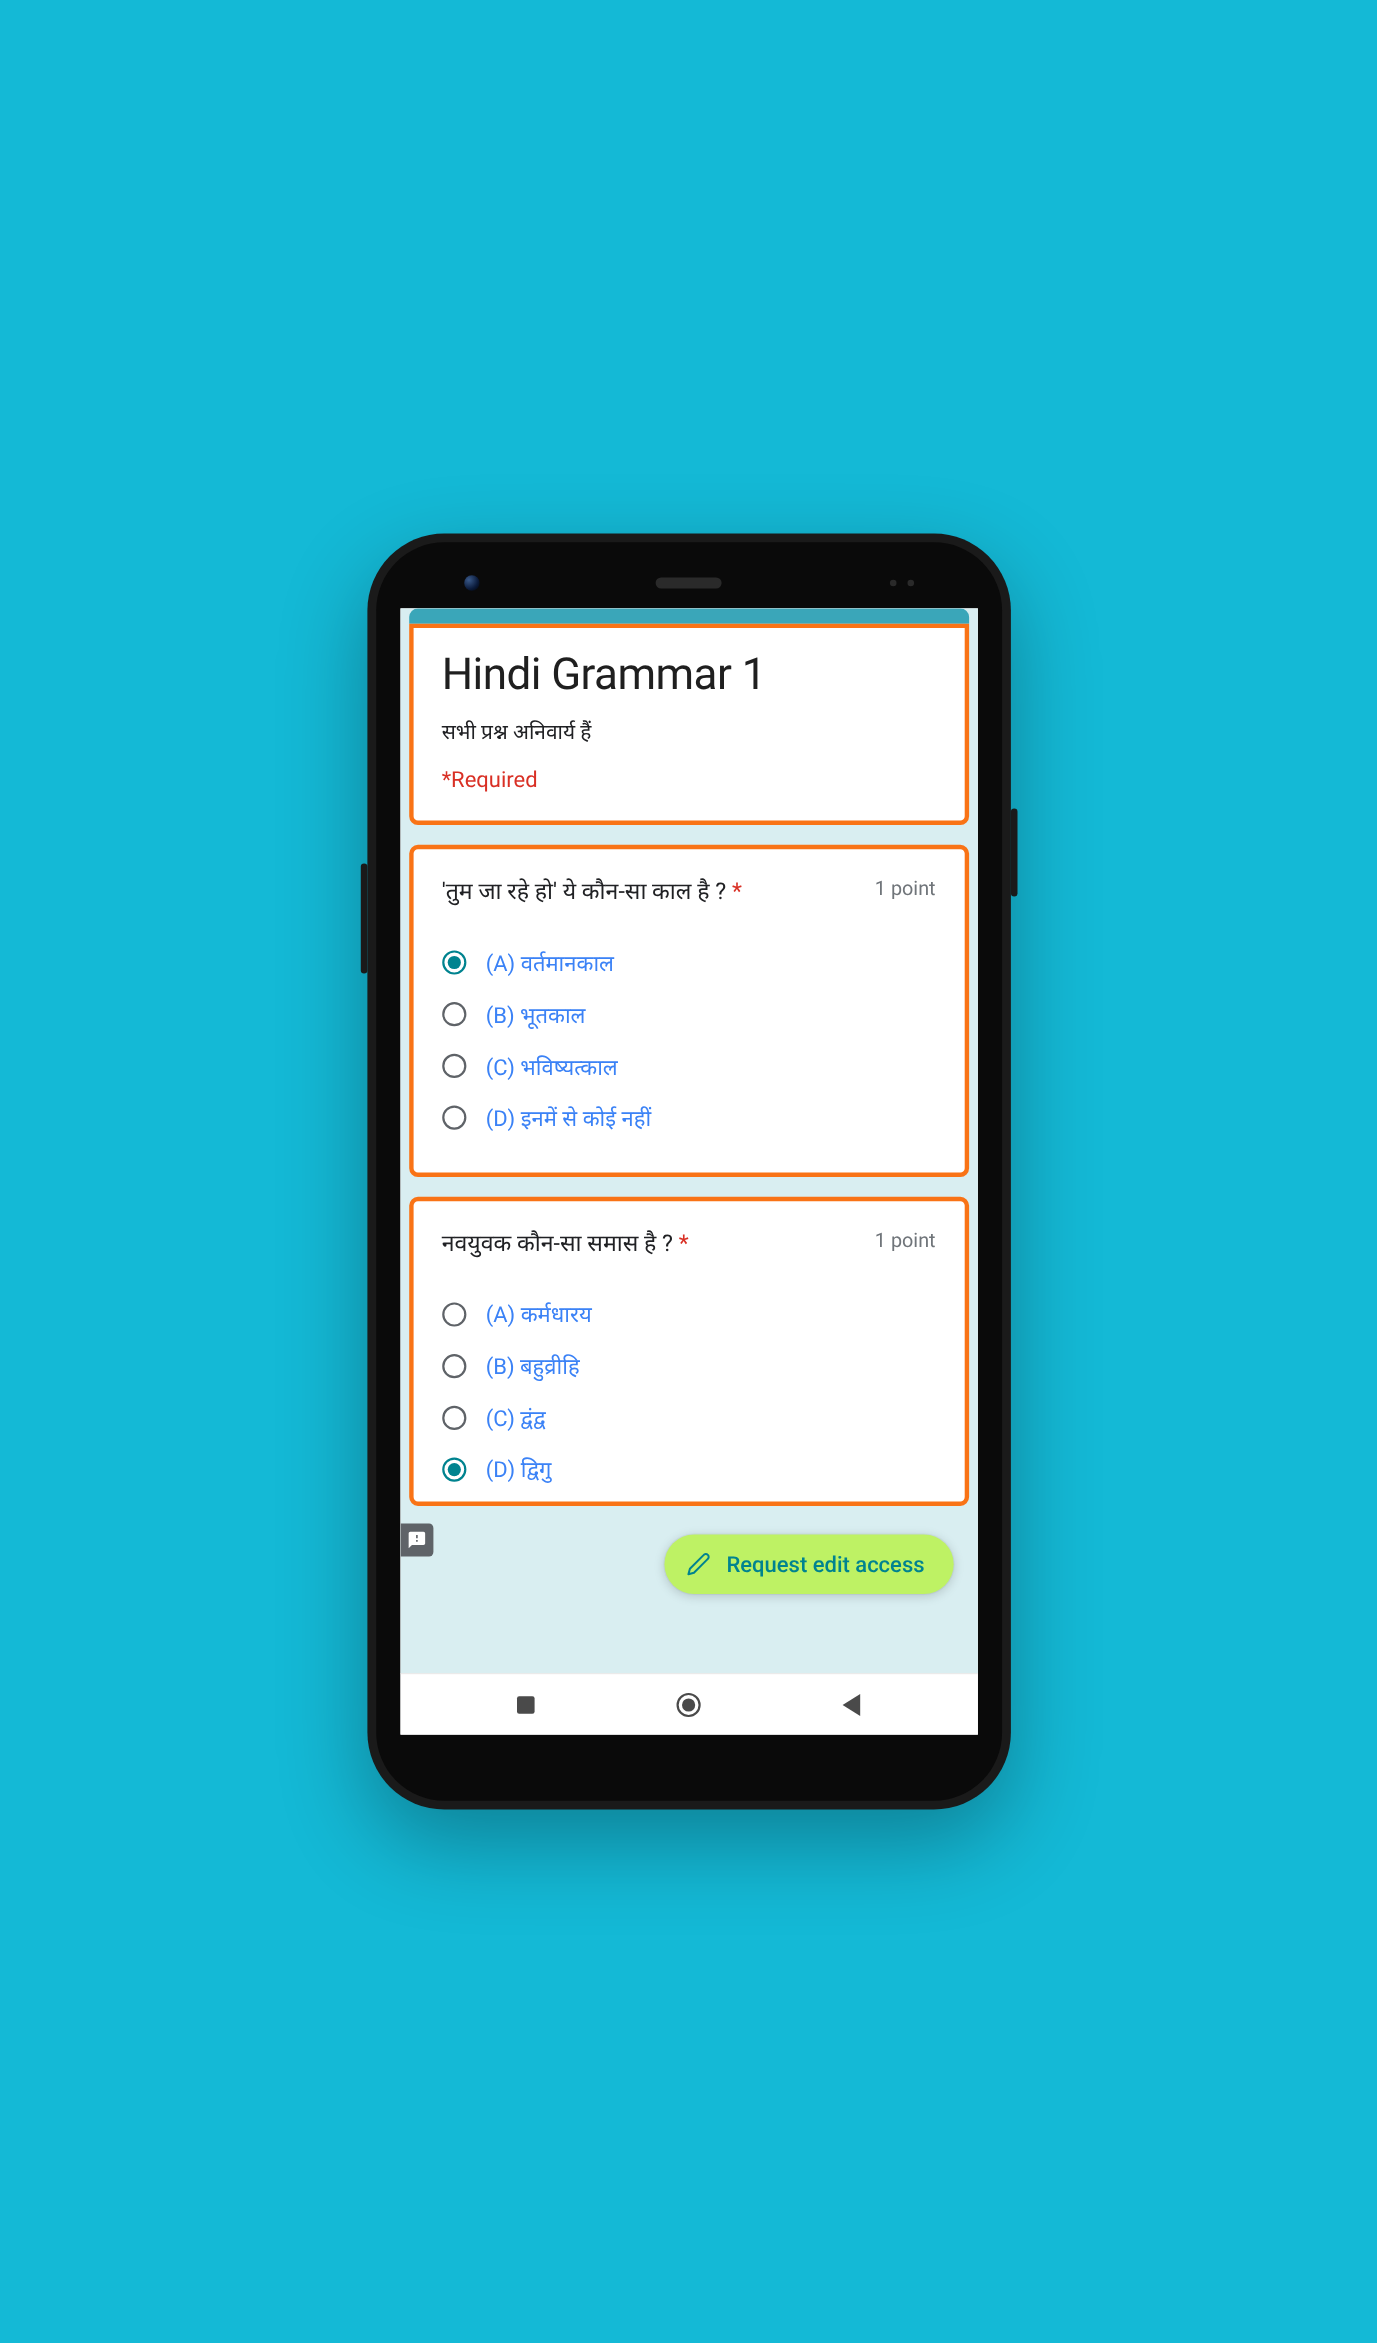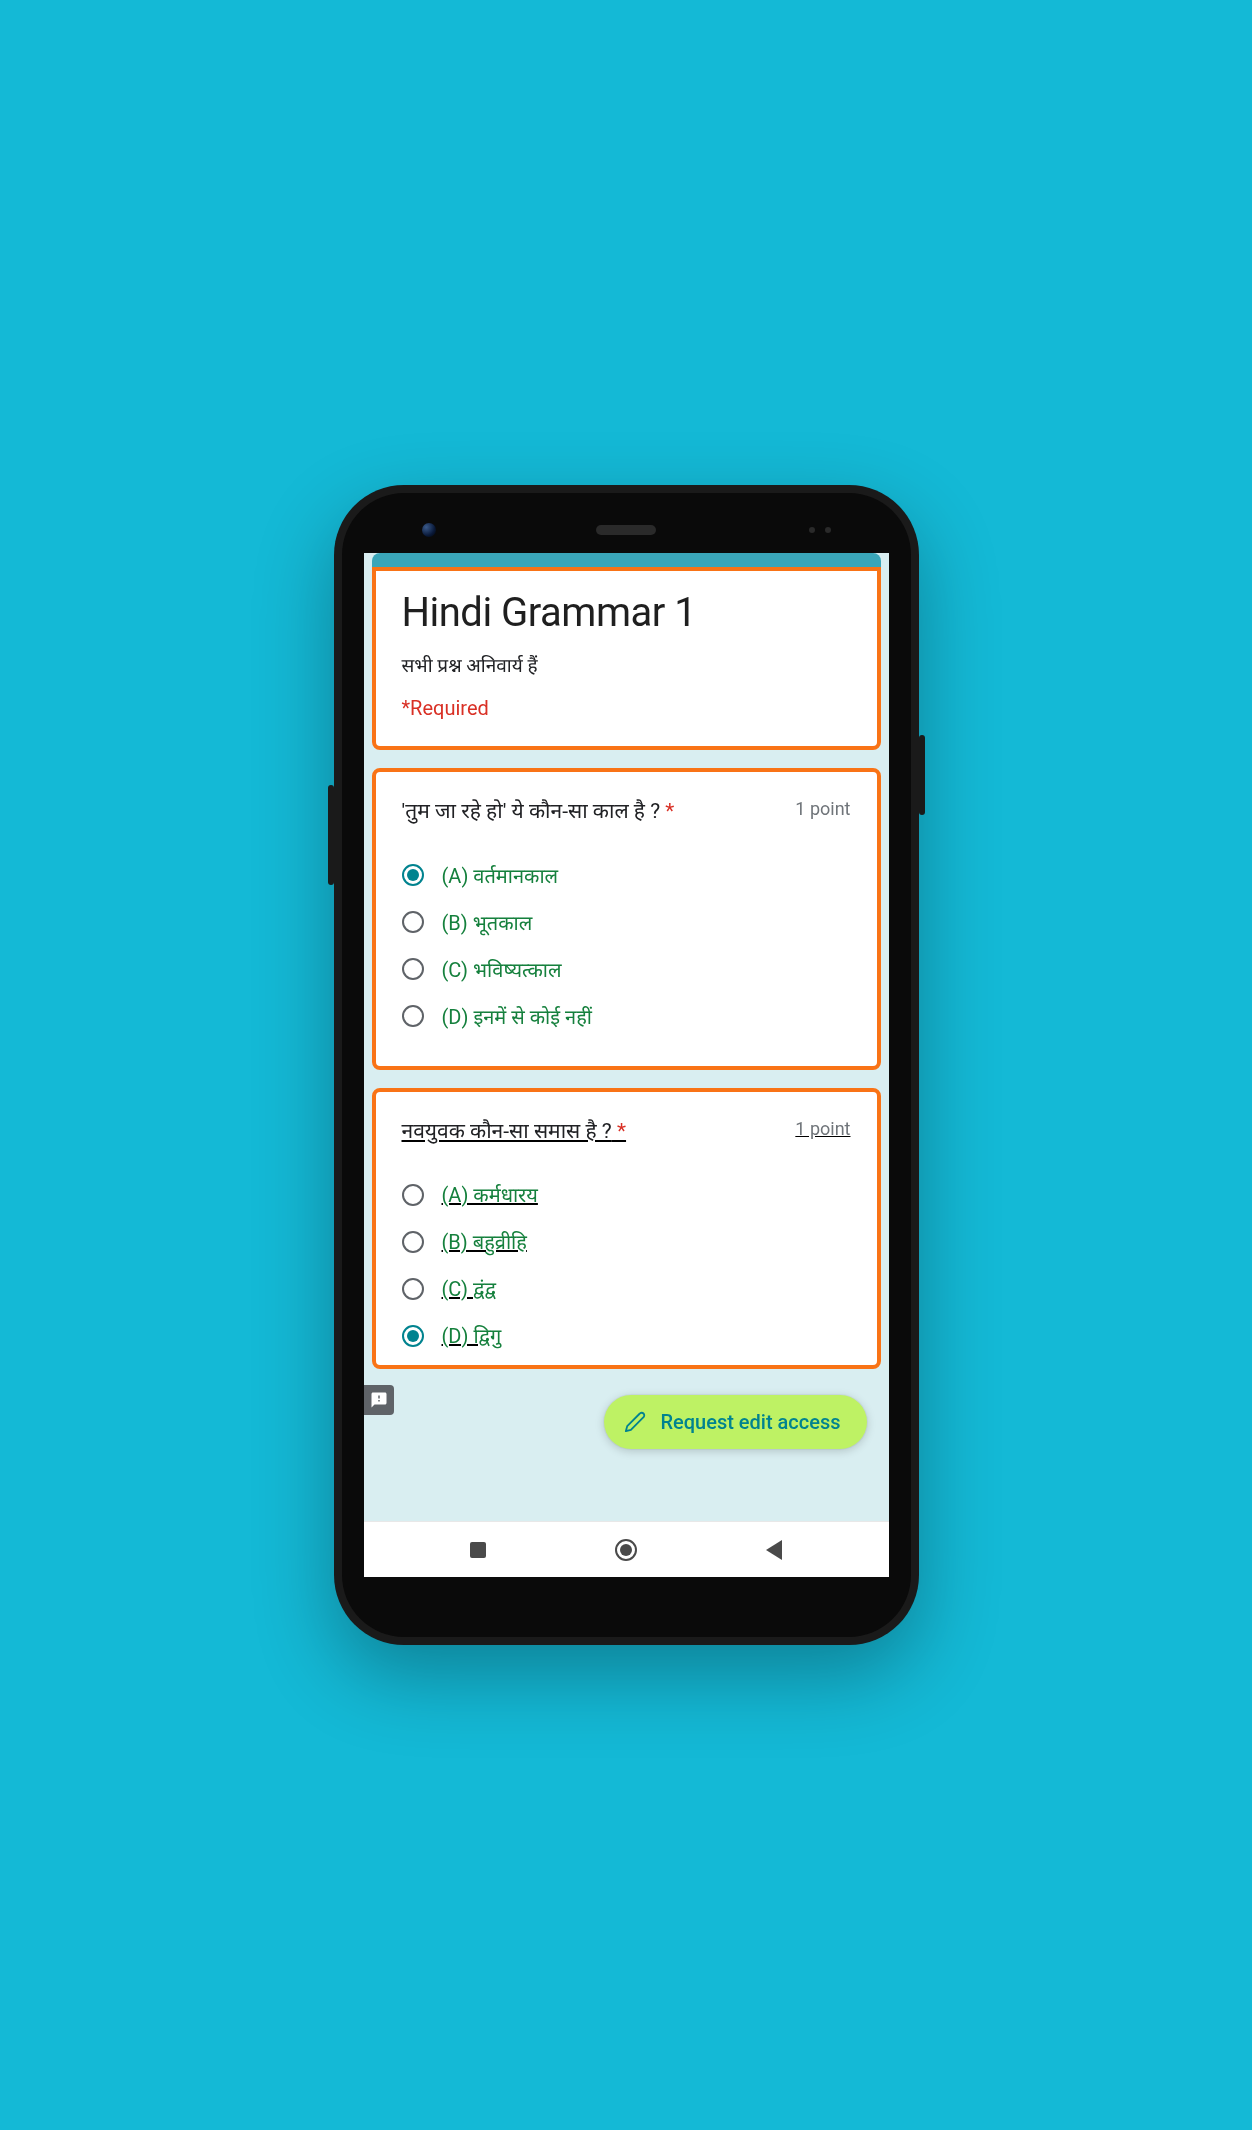--- a/index.html
+++ b/index.html
@@ -153,21 +153,21 @@
   }
   .radio.selected::after {
     content: "";
     position: absolute;
     top: 3px; left: 3px; right: 3px; bottom: 3px;
     background: #00838f;
     border-radius: 50%;
   }
   .option-label {
     font-size: 20px;
-    color: #15803d;
+    color: #3b82f6;
   }
   .fab-request {
     position: absolute;
     right: 22px;
     bottom: 72px;
     background: #bef264;
     border-radius: 999px;
     height: 54px;
     padding: 0 26px 0 20px;
     display: flex;
@@ -291,21 +291,21 @@
               <div class="radio"></div>
               <div class="option-label">(C) भविष्यत्काल</div>
             </div>
             <div class="option">
               <div class="radio"></div>
               <div class="option-label">(D) इनमें से कोई नहीं</div>
             </div>
           </div>
         </div>
 
-        <div class="card" style="padding-bottom:6px;text-decoration:underline;">
+        <div class="card" style="padding-bottom:6px;">
           <div class="q-row">
             <div class="q-text">
               <span>नवयुवक कौन-सा समास है ?</span>
               <span class="asterisk"> *</span>
             </div>
             <div class="q-points">1 point</div>
           </div>
           <div class="options">
             <div class="option">
               <div class="radio"></div>

